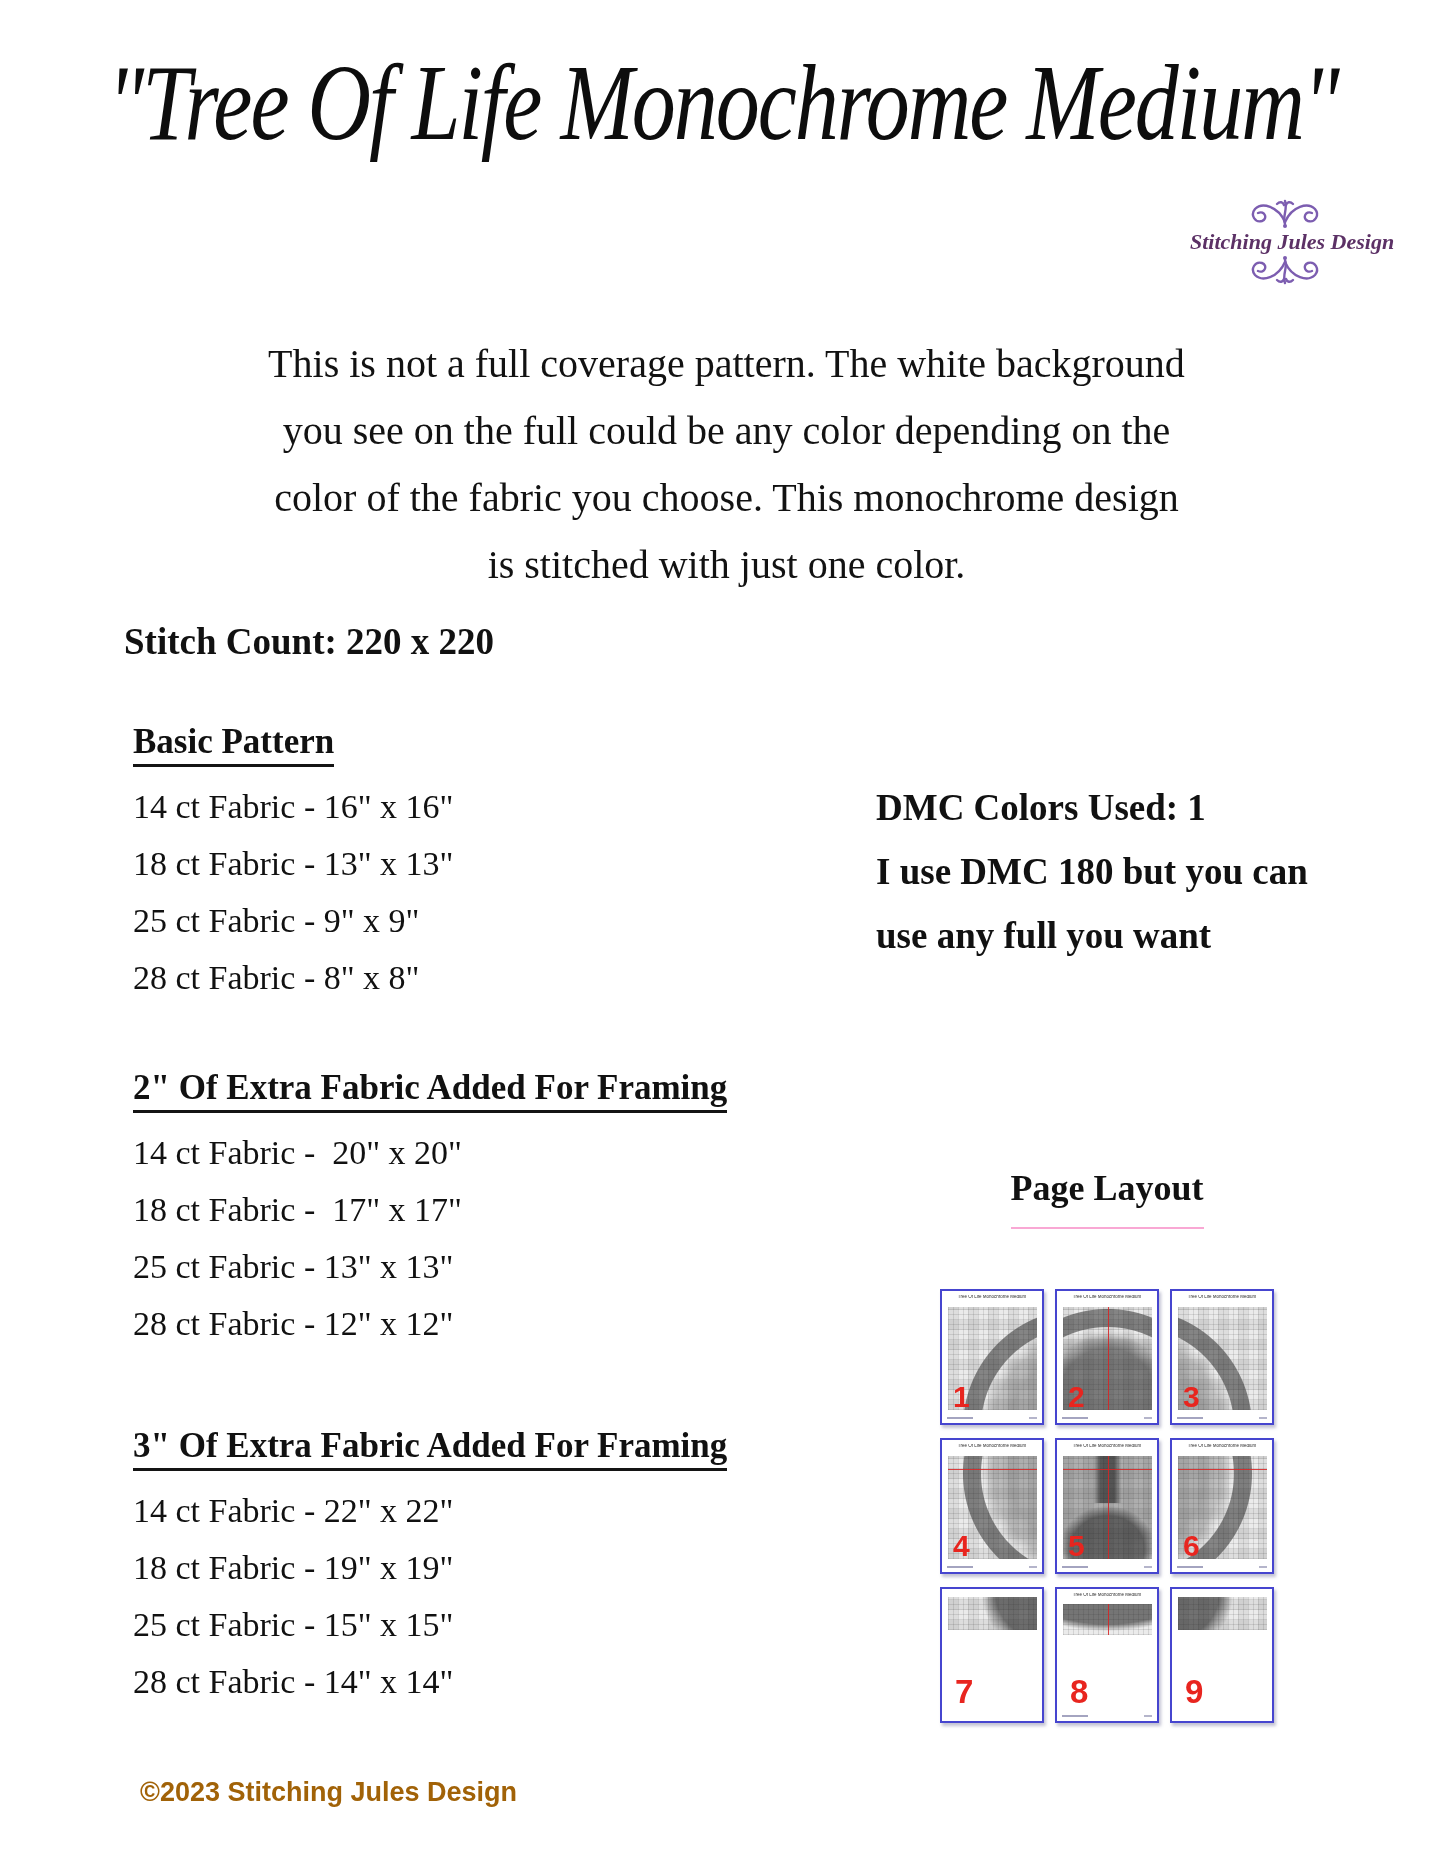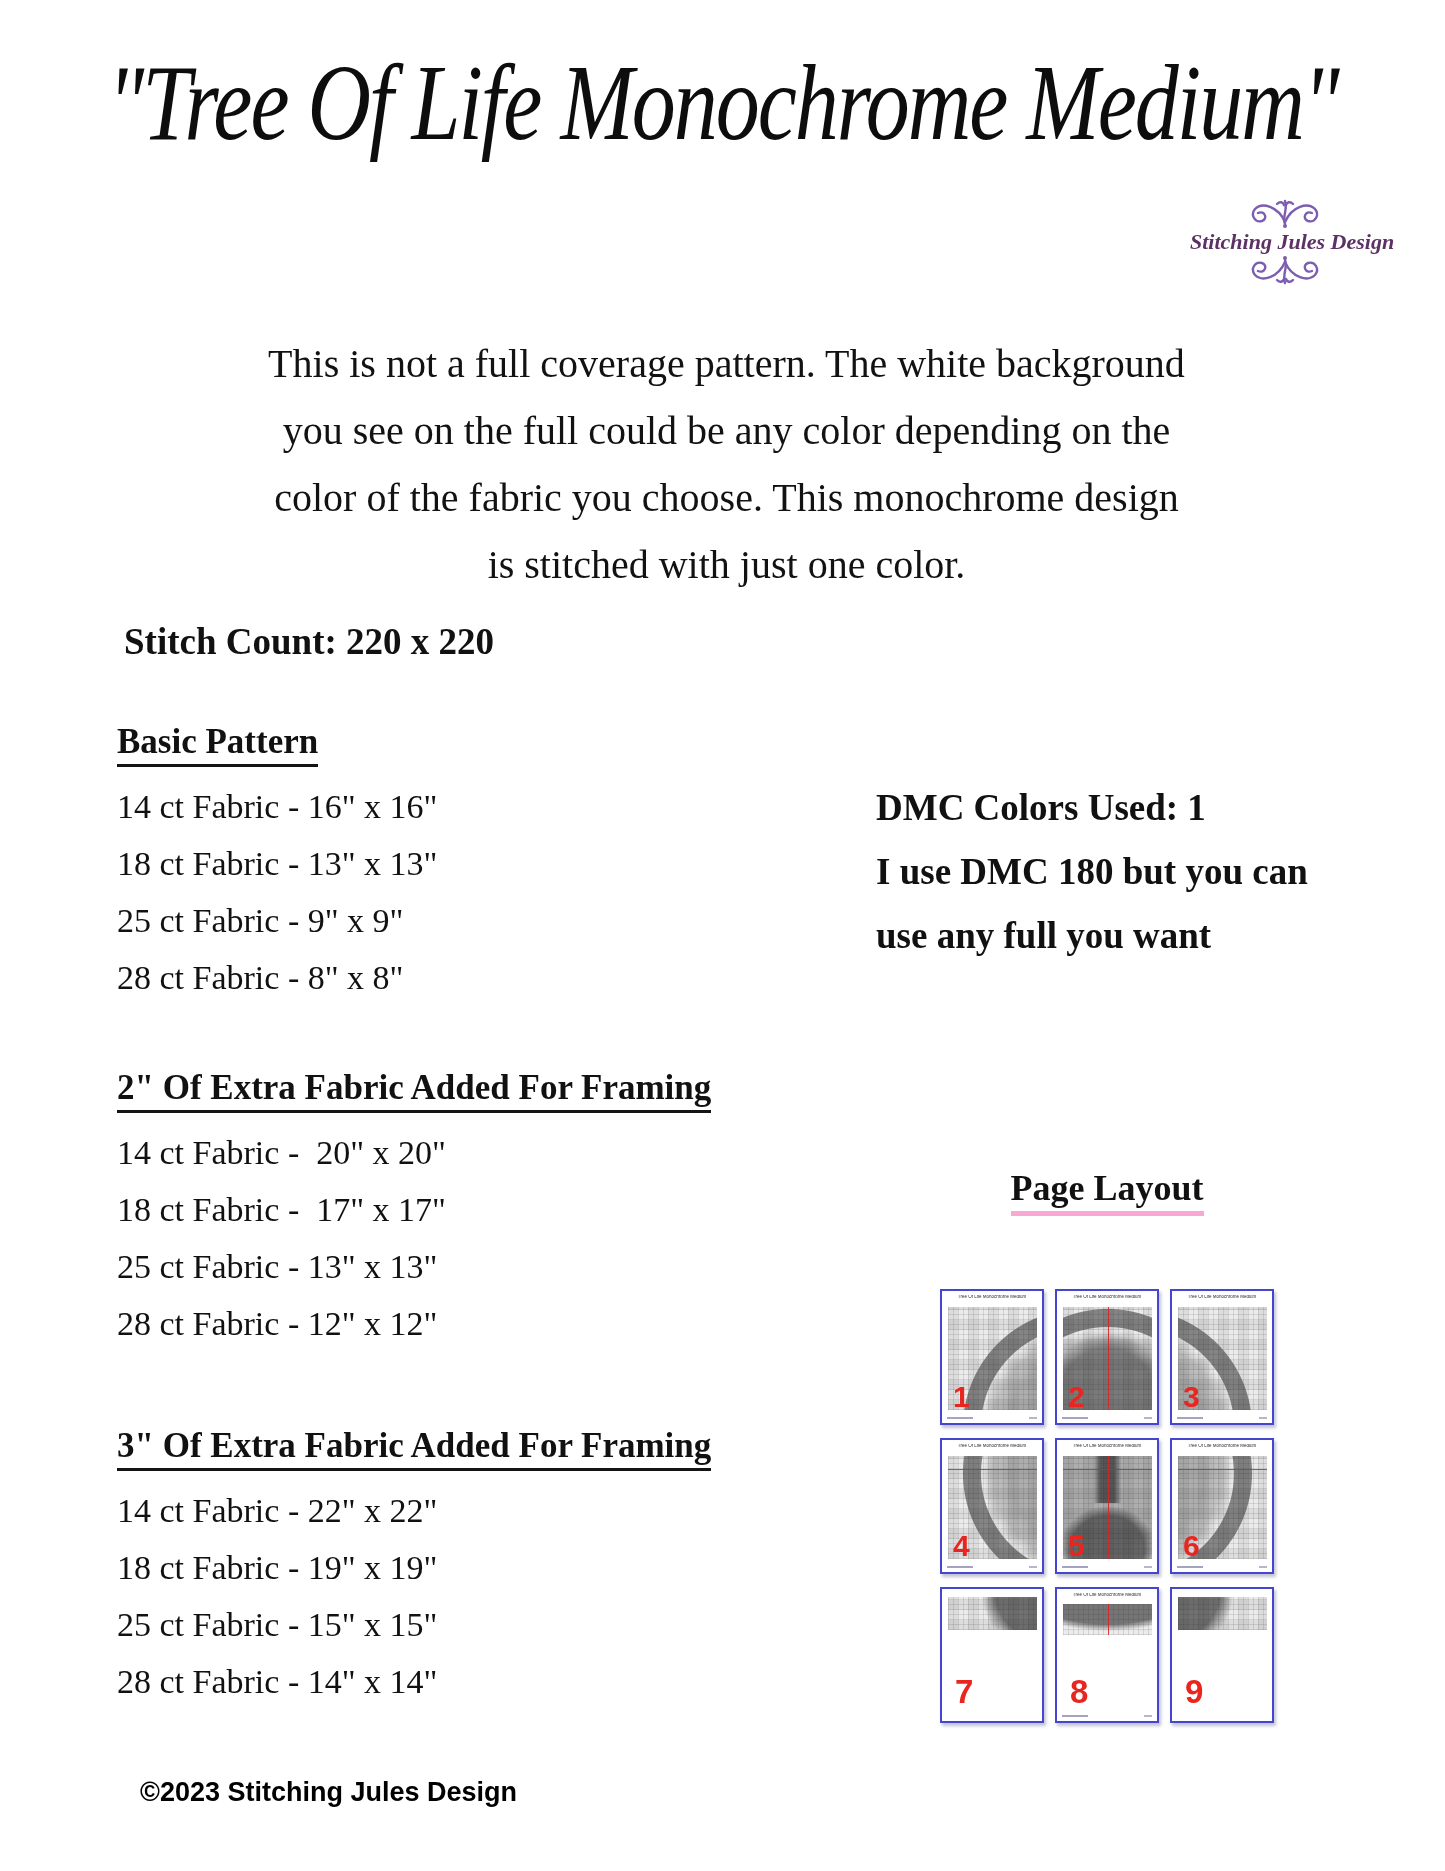--- a/index.html
+++ b/index.html
@@ -28,39 +28,39 @@
   }
 
   
   .intro { position:absolute; top:330px; left:8px; right:0; text-align:center; }
   .intro div { font:400 40px/67px "Liberation Serif", serif; color:#121212; }
 
   
   .stitch-count { position:absolute; left:124px; top:620px; font:700 37px/1.2 "Liberation Serif", serif; }
 
   
-  .section { position:absolute; left:117px; }
+  .section { position:absolute; left:133px; }
   .sec-heading {
     display:inline-block; font:700 35px/1.15 "Liberation Serif", serif;
     border-bottom:3px solid #141414; padding-bottom:2px; margin-bottom:11px;
   }
   .sec-item { font:400 34px/57px "Liberation Serif", serif; white-space:pre-wrap; }
   .sec-basic { top:722px; }
   .sec-two   { top:1068px; }
   .sec-three { top:1426px; }
 
   
   .dmc { position:absolute; left:840px; top:776px;margin-left:36px; }
   .dmc div { font:700 37px/64px "Liberation Serif", serif; }
 
   
   .pl-heading-wrap { position:absolute; left:940px; top:1168px; width:334px; text-align:center; }
   .pl-heading {
     display:inline-block; font:700 36px/1.15 "Liberation Serif", serif;
-    border-bottom:5px solid #f9a8d4; padding-bottom:2px;
+    border-bottom:2px solid #f9a8d4; padding-bottom:18px;
   }
 
   
   .pl-grid {
     position:absolute; left:940px; top:1289px;
     display:grid; grid-template-columns:repeat(3,104px); grid-auto-rows:136px;
     column-gap:11px; row-gap:13px;
   }
   .mini {
     position:relative; background:#fff;
@@ -125,21 +125,21 @@
       radial-gradient(ellipse 120% 160% at 50% -60%, rgba(38,38,38,.60) 0 78%, transparent 92%),
       repeating-linear-gradient(0deg, rgba(0,0,0,.10) 0 1px, transparent 1px 5px),
       repeating-linear-gradient(90deg, rgba(0,0,0,.10) 0 1px, transparent 1px 5px);
   }
   .pfoot-l { position:absolute; left:5px; bottom:4px; width:26px; height:2px; background:rgba(90,90,140,.55); }
   .pfoot-r { position:absolute; right:5px; bottom:4px; width:8px; height:2px; background:rgba(90,90,140,.45); }
 
   
   .copyright {
     position:absolute; left:140px; top:1776px;
-    font:700 27px/1.2 "Liberation Sans", sans-serif; color:#000000;
+    font:700 27px/1.2 "Liberation Sans", sans-serif; color:#a16207;
   }
 </style>
 </head>
 <body>
 
 <div class="page">
 
   <div class="doc-title">"Tree Of Life Monochrome Medium"</div>
 
   <div class="logo">

